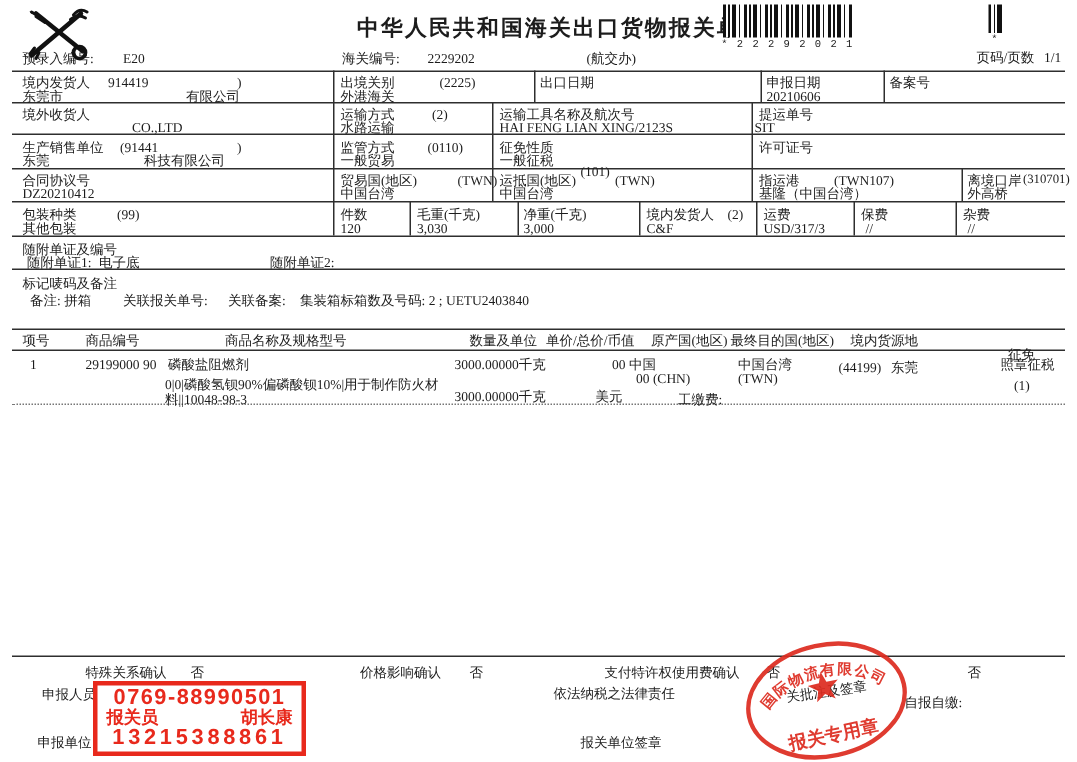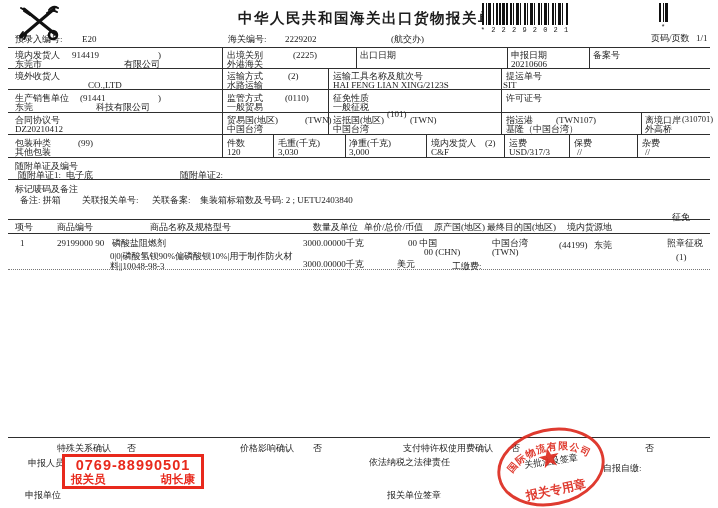--- a/index.html
+++ b/index.html
@@ -165,21 +165,21 @@
   <span class="t" style="left:200px;top:195px;">集装箱标箱数及号码: 2 ; UETU2403840</span>
 
   <span class="t" style="left:15px;top:222px;">项号</span>
   <span class="t" style="left:57px;top:222px;">商品编号</span>
   <span class="t" style="left:150px;top:222px;">商品名称及规格型号</span>
   <span class="t" style="left:313px;top:222px;">数量及单位</span>
   <span class="t" style="left:364px;top:222px;">单价/总价/币值</span>
   <span class="t" style="left:434px;top:222px;">原产国(地区)</span>
   <span class="t" style="left:487px;top:222px;">最终目的国(地区)</span>
   <span class="t" style="left:567px;top:222px;">境内货源地</span>
-  <span class="t" style="left:672px;top:212px;">征免</span>
+  <span class="t" style="left:672px;top:231px;">征免</span>
 
   <span class="t" style="left:20px;top:238px;">1</span>
   <span class="t" style="left:57px;top:238px;">29199000 90</span>
   <span class="t" style="left:112px;top:238px;">磷酸盐阻燃剂</span>
   <span class="t" style="left:303px;top:238px;">3000.00000千克</span>
   <span class="t" style="left:408px;top:238px;">00 中国</span>
   <span class="t" style="left:424px;top:247px;">00 (CHN)</span>
   <span class="t" style="left:492px;top:238px;">中国台湾</span>
   <span class="t" style="left:492px;top:247px;">(TWN)</span>
   <span class="t" style="left:559px;top:240px;">(44199)</span>
@@ -206,20 +206,21 @@
   <span class="t" style="left:369px;top:457px;">依法纳税之法律责任</span>
   <span class="t" style="left:387px;top:490px;">报关单位签章</span>
   <span class="t notetxt" style="left:524px;top:456px;">关批注及签章</span>
 
   <div class="redbox">
     <div class="l1">0769-88990501</div>
     <div class="l2">
       <span>报关员</span>
       <span>胡长康</span>
     </div>
+    <div class="l3">13215388861</div>
   </div>
 
   <svg class="ovalstamp" viewBox="0 0 118 84">
     <ellipse cx="59" cy="42" rx="54" ry="38" fill="none" stroke="#dd2b1f" stroke-width="3"></ellipse>
     <path id="arcp" d="M 12,52 A 48,34 0 0 1 106,52" fill="none" stroke="none"></path>
     <text font-size="10" font-weight="bold" fill="#dd2b1f" letter-spacing="1">
       <textPath href="#arcp" startOffset="50%" text-anchor="middle">国际物流有限公司</textPath>
     </text>
     <polygon points="59,22 61.6,29.4 69.5,29.6 63.2,34.4 65.5,41.9 59,37.4 52.5,41.9 54.8,34.4 48.5,29.6 56.4,29.4" fill="#dd2b1f"></polygon>
     <text x="59" y="70" text-anchor="middle" font-size="12.5" font-weight="bold" fill="#dd2b1f">报关专用章</text>

